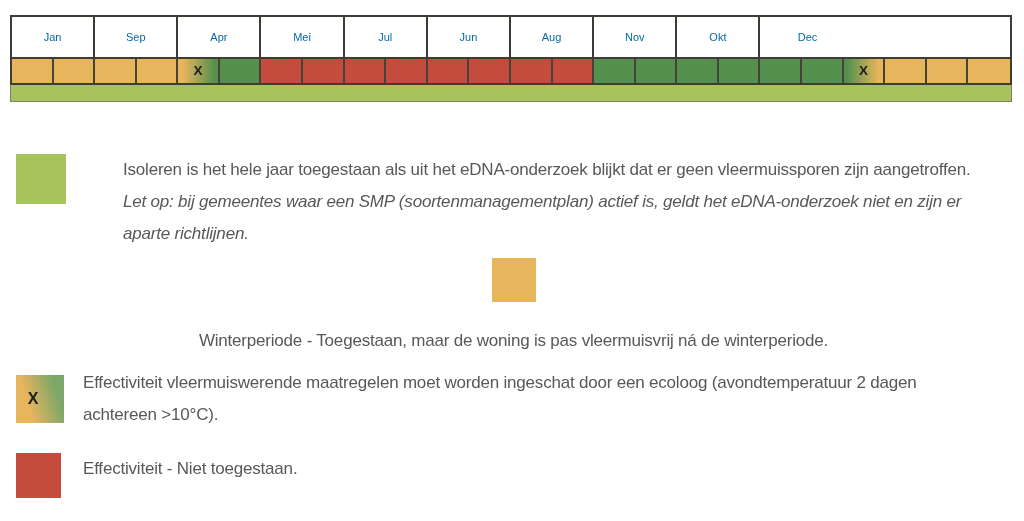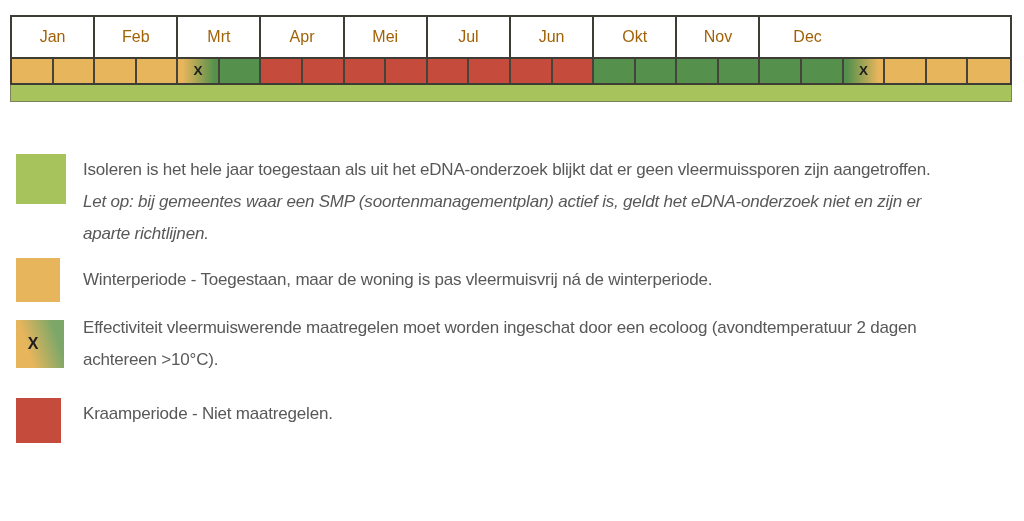--- a/index.html
+++ b/index.html
@@ -3,38 +3,38 @@
 <meta charset="utf-8">
 <style>
   html,body { margin:0; padding:0; background:#ffffff; }
   body { width:1024px; height:521px; font-family:"Liberation Sans", sans-serif; }
   .page { position:relative; width:1024px; height:521px; overflow:hidden; background:#fff; }
 
   
   .cal { position:absolute; left:10px; top:15px; width:1002px; }
   .cal-table { border:2px solid var(--border); box-sizing:border-box; background:#fff; }
   .month-row { display:grid; grid-template-columns:repeat(12,1fr); height:40px; border-bottom:2px solid var(--border); background:#fff; }
-  .mcell { display:flex; align-items:center; justify-content:center; font-size:16px; color:#a16207; border-right:2px solid var(--border); box-sizing:border-box; }
+  .mcell { display:flex; align-items:center; justify-content:center; font-size:11px; color:#0369a1; border-right:2px solid var(--border); box-sizing:border-box; }
   .mcell:last-child { border-right:none;padding-left:11px; }
   .cells-row { display:grid; grid-template-columns:repeat(24,1fr); height:24px; }
   .hcell { border-right:2px solid #46443a; box-sizing:border-box; display:flex; align-items:center; justify-content:center; }
   .hcell:last-child { border-right:none; }
   .cell-winter { background:var(--winter); }
   .cell-allowed { background:var(--allowed); }
   .cell-kraam { background:var(--kraam); }
   .cell-x-yg { background:linear-gradient(90deg, var(--winter) 12%, var(--allowed) 92%); }
   .cell-x-gy { background:linear-gradient(90deg, var(--allowed) 8%, var(--winter) 88%); }
   .xmark { font-weight:bold; font-size:13.5px; color:#1d1d1d; line-height:1; }
   .edna-bar { height:16px; background:var(--edna); border:1px solid #7d815c; border-top:none; box-sizing:content-box; }
 
   
   .legend { position:absolute; left:16px; top:154px; width:995px; }
   .lrow { display:flex; align-items:center; }
-  .lrow:nth-child(1) { align-items:flex-start; margin-bottom:8px; }
-  .lrow:nth-child(2) { margin-bottom:10px; }
+  .lrow:nth-child(1) { align-items:flex-start; margin-bottom:8px;gap:40px; }
+  .lrow:nth-child(2) { margin-bottom:10px;flex-direction:column; }
   .lrow:nth-child(3) { margin-bottom:22px; }
   .lrow:nth-child(4) { align-items:flex-start; margin-bottom:4px; }
   .sq-wrap { flex:0 0 67px; }
   .sq { width:48px; height:48px; display:flex; align-items:center; justify-content:center; }
   .lrow:nth-child(1) .sq { width:50px; height:50px; }
   .lrow:nth-child(2) .sq { width:44px; height:44px; }
   .lrow:nth-child(4) .sq { width:45px; height:45px; }
   .lrow:nth-child(5) .sq { width:50px; height:50px; }
   .sq-edna { background:var(--edna); }
   .sq-winter { background:var(--winter); }
@@ -46,28 +46,28 @@
   .t-italic { font-style:italic; }
 </style>
 </head>
 <body>
 
 <div class="page">
   <div class="cal">
     <div class="cal-table">
       <div class="month-row" id="month-row">
           <div class="mcell">Jan</div>
-          <div class="mcell">Feb</div>
-          <div class="mcell">Mrt</div>
+          <div class="mcell">Sep</div>
           <div class="mcell">Apr</div>
           <div class="mcell">Mei</div>
           <div class="mcell">Jul</div>
           <div class="mcell">Jun</div>
+          <div class="mcell">Aug</div>
+          <div class="mcell">Nov</div>
           <div class="mcell">Okt</div>
-          <div class="mcell">Nov</div>
           <div class="mcell">Dec</div>
         </div>
       <div class="cells-row" id="cells-row">
           <div class="hcell cell-winter"></div>
           <div class="hcell cell-winter"></div>
           <div class="hcell cell-winter"></div>
           <div class="hcell cell-winter"></div>
           <div class="hcell cell-x-yg">
             <span class="xmark">X</span>
           </div>
@@ -120,16 +120,16 @@
       </div>
     </div>
     <p class="ltext"><span class="t-normal">Effectiviteit vleermuiswerende maatregelen moet worden ingeschat door een ecoloog (avondtemperatuur 2 dagen achtereen &gt;10°C).</span></p>
   </div>
       <div class="lrow">
     <div class="sq-wrap">
       <div class="sq sq-kraam">
         
       </div>
     </div>
-    <p class="ltext"><span class="t-normal">Kraamperiode - Niet maatregelen.</span></p>
+    <p class="ltext"><span class="t-normal">Effectiviteit - Niet toegestaan.</span></p>
   </div>
     </div>
 </div>
 
 </body></html>

